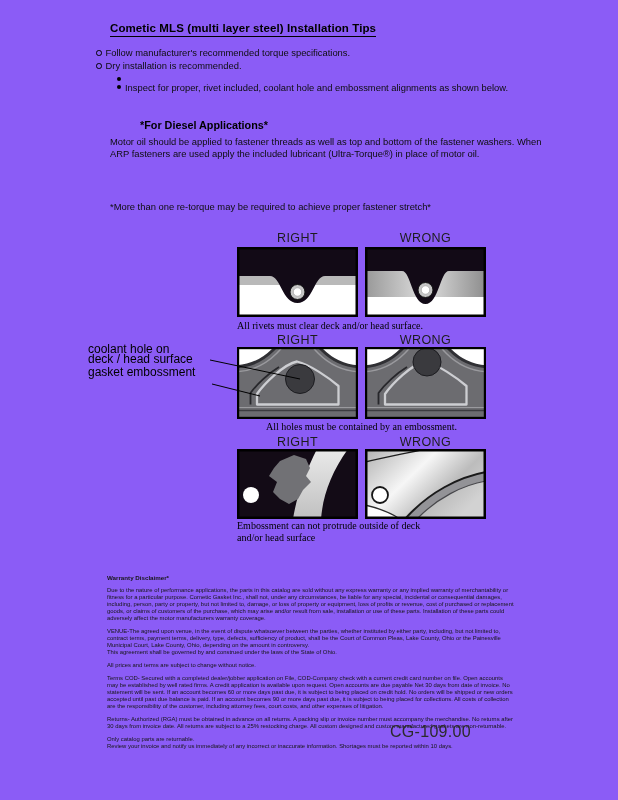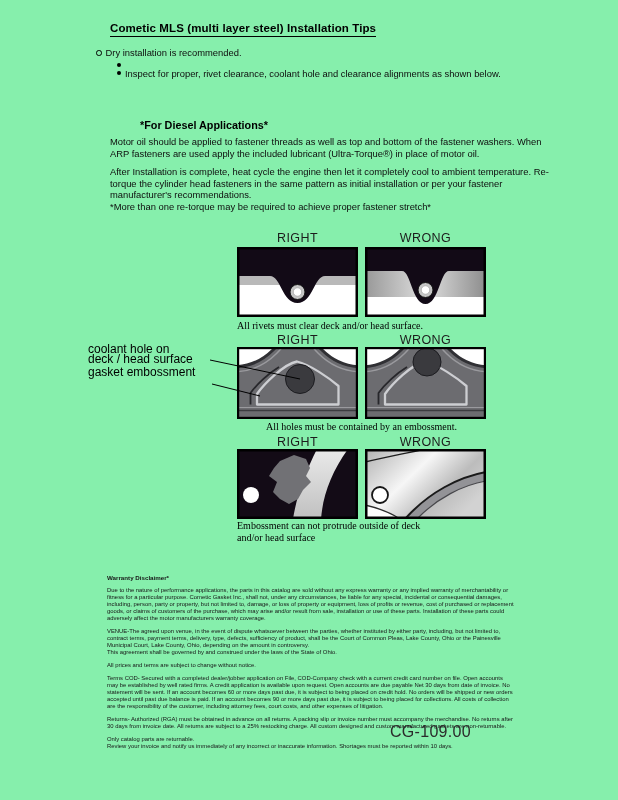--- a/index.html
+++ b/index.html
@@ -1,17 +1,17 @@
 <!DOCTYPE html>
 <html><head>
 <meta charset="utf-8">
 <style>
   html,body{margin:0;padding:0;background:#ffffff;}
   .doc{
-    position:relative;width:618px;height:800px;background:#86efac;overflow:hidden;
+    position:relative;width:618px;height:800px;background:#8b5cf6;overflow:hidden;
     font-family:"Liberation Sans","DejaVu Sans",sans-serif;color:#111;
   }
   .abs{position:absolute;}
   .title{
     left:110px;top:22px;font-size:11.5px;font-weight:bold;color:#000;
     border-bottom:1.6px solid #000;padding-bottom:2px;letter-spacing:.1px;
   }
   .tips{left:96px;top:46px;width:445px;font-size:9.4px;line-height:13.3px;color:#0d0d0d;}
   .tip-row{display:flex;align-items:flex-start;}
   .tip-row.sub{padding-left:21px;}
@@ -33,34 +33,37 @@
 </head>
 <body>
 
 <div class="doc">
 
   <div class="abs title">Cometic MLS (multi layer steel) Installation Tips</div>
 
   <div class="abs tips">
     <div class="tip-row">
       <span class="ring"></span>
+      <span>Follow manufacturer's recommended torque specifications.</span>
+    </div>
+    <div class="tip-row">
+      <span class="ring"></span>
       <span>Dry installation is recommended.</span>
     </div>
     <div class="tip-row sub">
       <span class="dot"></span>
     </div>
     <div class="tip-row sub">
       <span class="dot"></span>
-      <span>Inspect for proper, rivet clearance, coolant hole and clearance alignments as shown below.</span>
+      <span>Inspect for proper, rivet included, coolant hole and embossment alignments as shown below.</span>
     </div>
   </div>
 
   <div class="abs diesel-h">*For Diesel Applications*</div>
   <div class="abs para p1">Motor oil should be applied to fastener threads as well as top and bottom of the fastener washers. When ARP fasteners are used apply the included lubricant (Ultra-Torque®) in place of motor oil.</div>
-  <div class="abs para p2">After Installation is complete, heat cycle the engine then let it completely cool to ambient temperature. Re-torque the cylinder head fasteners in the same pattern as initial installation or per your fastener manufacturer's recommendations.</div>
   <div class="abs para p3">*More than one re-torque may be required to achieve proper fastener stretch*</div>
 
   <div class="abs dlabel" style="left:237px;top:231px;">RIGHT</div>
   <div class="abs dlabel" style="left:365px;top:231px;">WRONG</div>
 
   <svg class="abs" style="left:237px;top:247px;" width="121" height="70" viewBox="0 0 121 70">
     <rect width="121" height="70" fill="#ffffff"></rect>
     <rect y="29" width="121" height="9" fill="#b9b9b9"></rect>
     <rect y="38" width="121" height="32" fill="#ffffff"></rect>
     <path d="M0,0 H121 V29 H88 C77,29 76,56 60.5,56 C45,56 44,29 33,29 H0 Z" fill="#120a16"></path>

